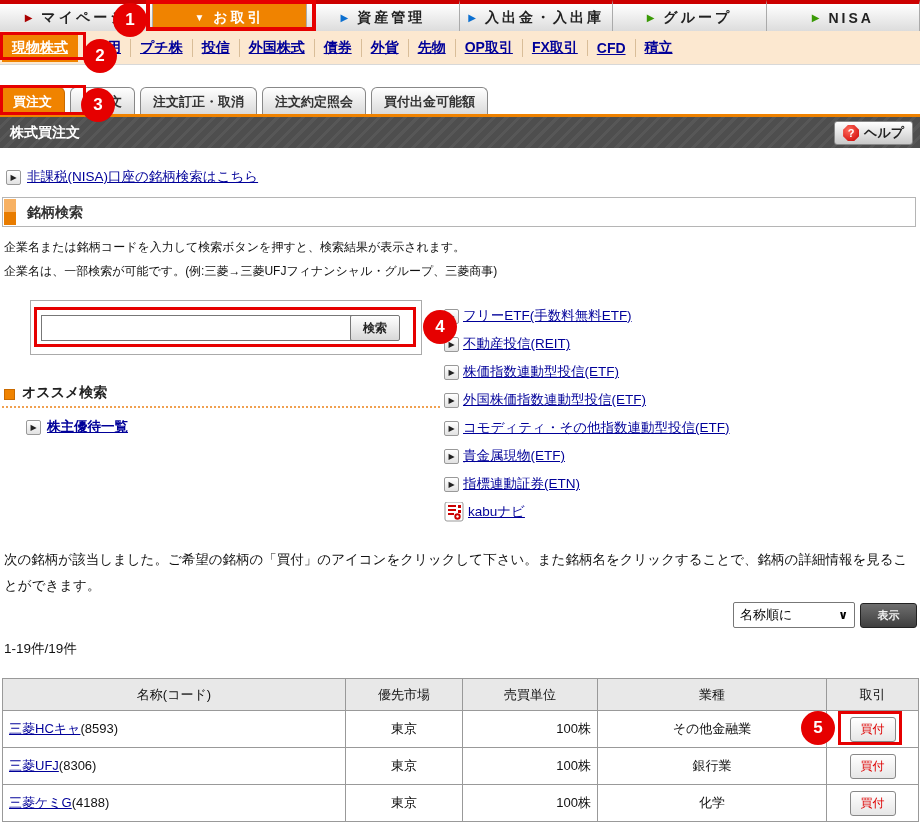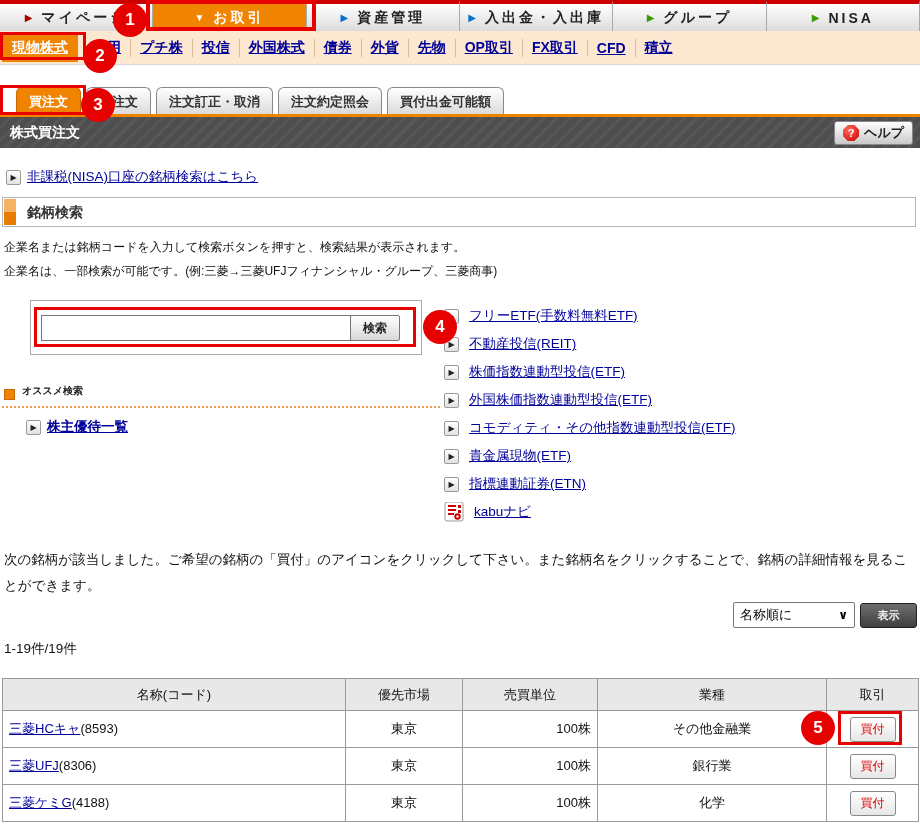--- a/index.html
+++ b/index.html
@@ -18,21 +18,21 @@
   
   .subnav { position:absolute; left:0; top:31px; width:920px; height:34px; background:#fce8d0;
     border-bottom:1px solid #d8d8d8; display:flex; align-items:center; }
   .subnav .chip { background:#f08300; color:#fff; font-weight:bold; font-size:14px; text-decoration:underline;
     height:28px; display:flex; align-items:center; padding:0 10px; margin:0 6px 0 2px; cursor:pointer; }
   .subnav .slink { color:#000099; font-size:14px; font-weight:bold; text-decoration:underline;
     padding:0 9px; border-left:1px solid #d9bd98; cursor:pointer; white-space:nowrap; }
   .subnav .slink.first { border-left:none; }
 
   
-  .ordertabs { position:absolute; left:16px; top:85px; width:828px; height:30px;text-align:center; }
+  .ordertabs { position:absolute; left:0; top:85px; width:828px; height:30px;text-align:center; }
   .ordertabs .left { position:absolute; left:0; bottom:0; display:flex; align-items:flex-end; gap:5px; }
   .ordertabs .right { position:absolute; right:2px; bottom:0; display:flex; align-items:flex-end; gap:4px; }
   .otab { height:28px; display:flex; align-items:center; padding:0 12px; font-size:13px; font-weight:bold; color:#333;
     background:linear-gradient(#ffffff,#d9d9d9); border:1px solid #888; border-bottom:none;
     border-radius:6px 6px 0 0; cursor:pointer; white-space:nowrap; }
   .otab.small { height:25px; font-size:13px; padding:0 10px; }
   .otab.active { background:#f08300; color:#fff; border-color:#c96a00; }
   .orange-line { position:absolute; left:0; top:114px; width:920px; height:3px; background:#ef8200; }
 
   
@@ -65,27 +65,27 @@
 
   
   .search-outer { position:absolute; left:30px; top:300px; width:392px; height:55px; border:1px solid #aaa; background:#fff; }
   .search-input { position:absolute; left:10px; top:14px; width:318px; height:26px; border:1px solid #777;
     font-size:13px; padding:0 4px; }
   .search-btn { position:absolute; left:319px; top:14px; width:50px; height:26px; font-size:12px; font-weight:bold;
     color:#222; background:linear-gradient(#ffffff,#d8d8d8); border:1px solid #777; border-radius:2px; cursor:pointer; }
 
   
   .rec-bullet { position:absolute; left:4px; top:389px; width:11px; height:11px; background:#f08300; border:1px solid #c96a00; }
-  .rec-title { position:absolute; left:22px; top:384px; font-size:10px; font-weight:bold; color:#222; }
+  .rec-title { position:absolute; left:22px; top:384px; font-size:14px; font-weight:bold; color:#222; }
   .rec-dotted { position:absolute; left:2px; top:406px; width:438px; border-bottom:2px dotted #f0a050; }
   .rec-link-row { position:absolute; left:26px; top:418px; display:flex; align-items:center; gap:6px; font-size:13.5px; font-weight:bold; }
 
   
   .etf-list { position:absolute; left:444px; top:302px; }
-  .etf-item { height:28px; display:flex; align-items:center; gap:10px; font-size:13.5px; }
+  .etf-item { height:28px; display:flex; align-items:center; gap:4px; font-size:13.5px; }
   .kabu-ico { width:20px; height:20px; flex:0 0 auto; }
 
   
   .results-desc { position:absolute; left:4px; top:547px; width:912px; font-size:13.5px; color:#111; line-height:26px; }
   .sort-select { position:absolute; left:733px; top:602px; width:122px; height:26px; border:1px solid #777; border-radius:2px;
     background:#fff; display:flex; align-items:center; justify-content:space-between; padding:0 6px; font-size:13px; cursor:pointer; }
   .sort-select .chev { font-weight:bold; font-size:12px; }
   .show-btn { position:absolute; left:860px; top:603px; width:57px; height:25px; border:1px solid #222; border-radius:3px;
     background:linear-gradient(#6e6e6e,#3f3f3f); color:#f2f2f2; font-size:11px; font-weight:bold; cursor:pointer; }
   .count { position:absolute; left:4px; top:640px; font-size:13.5px; color:#111; }

